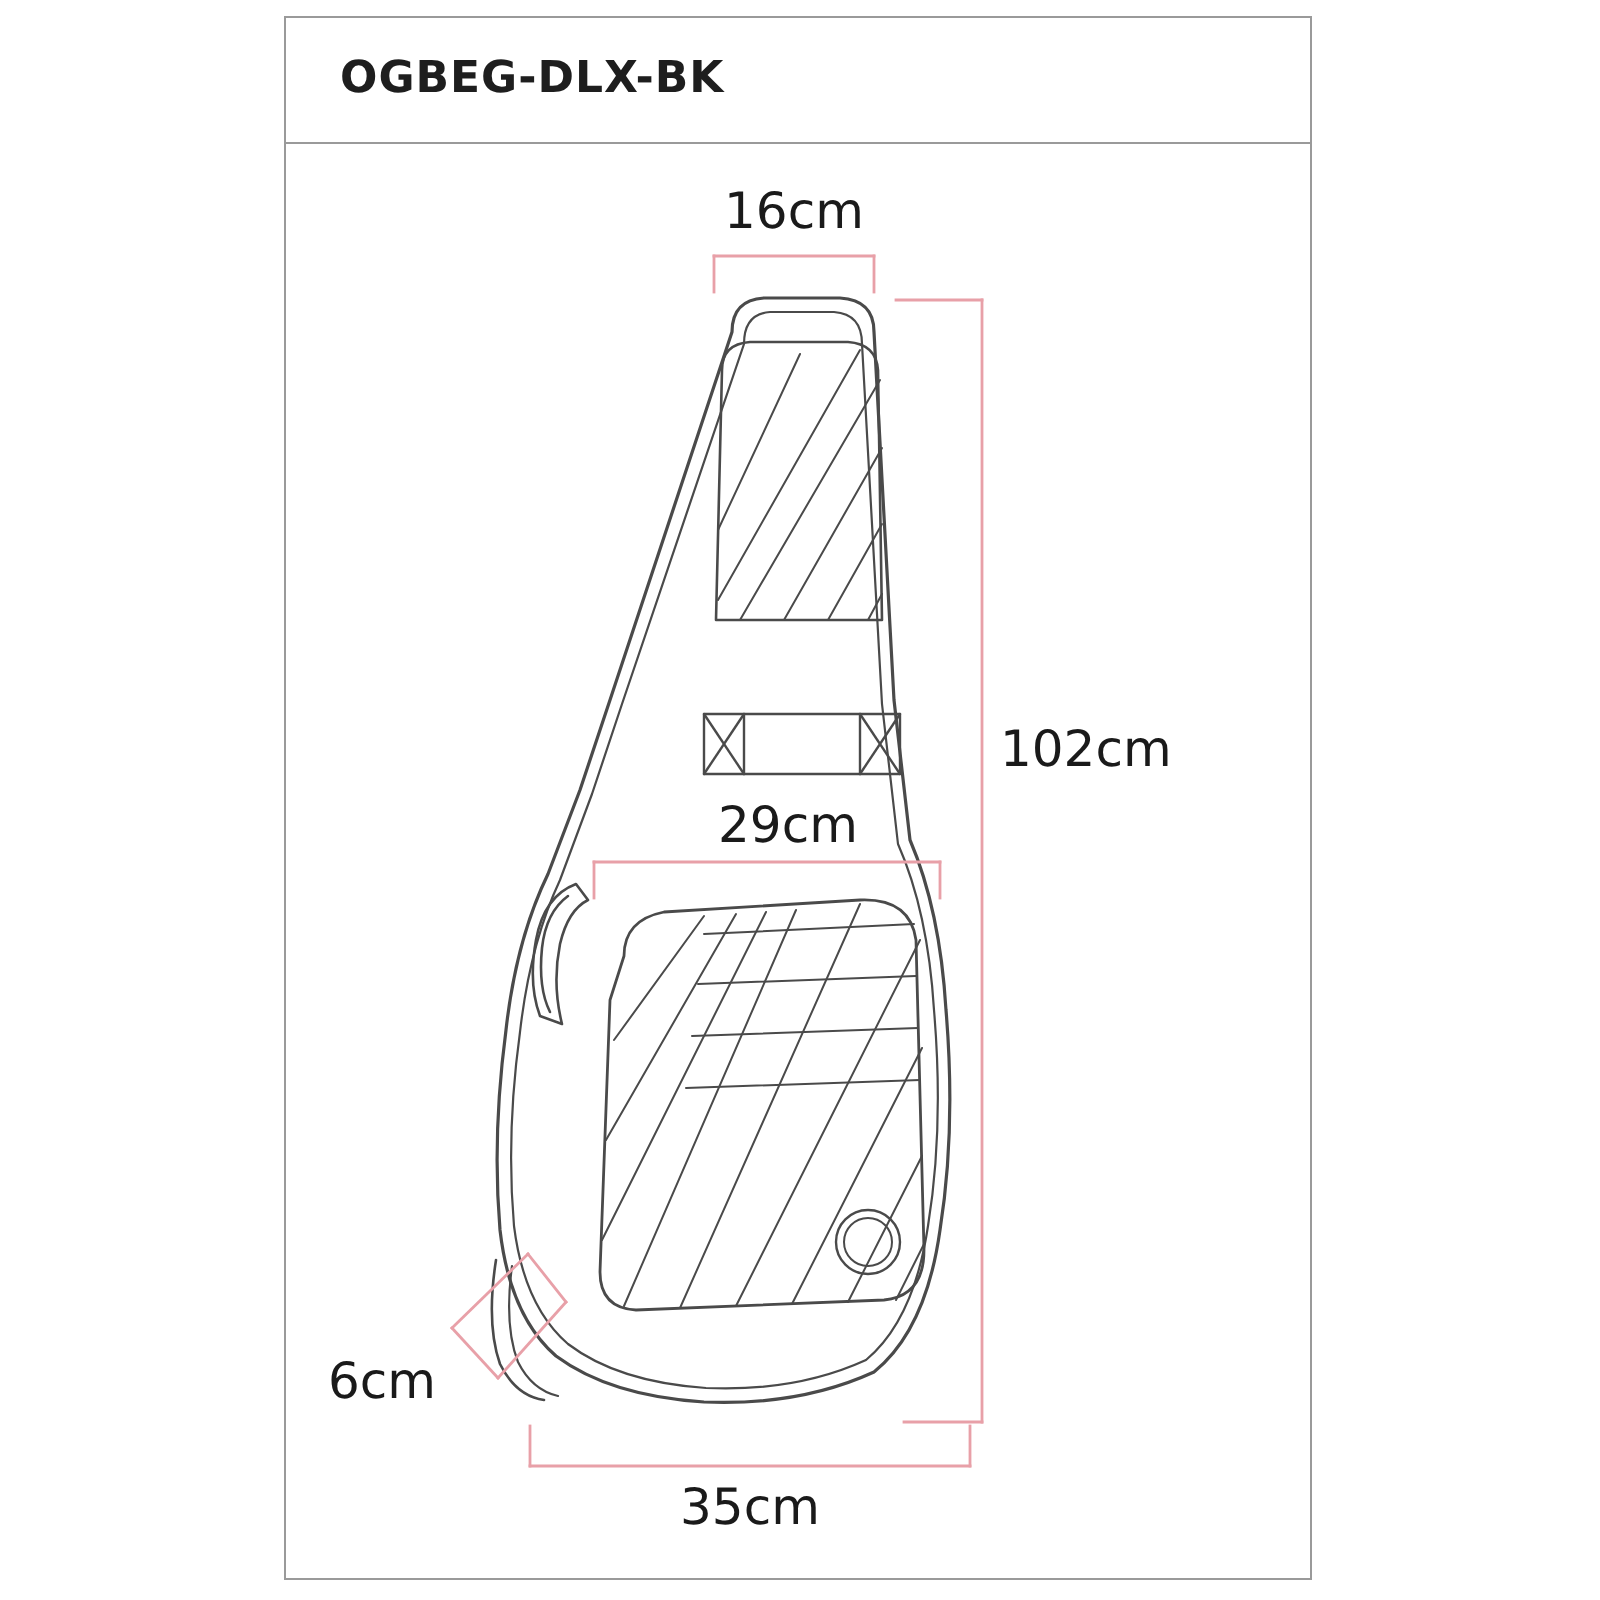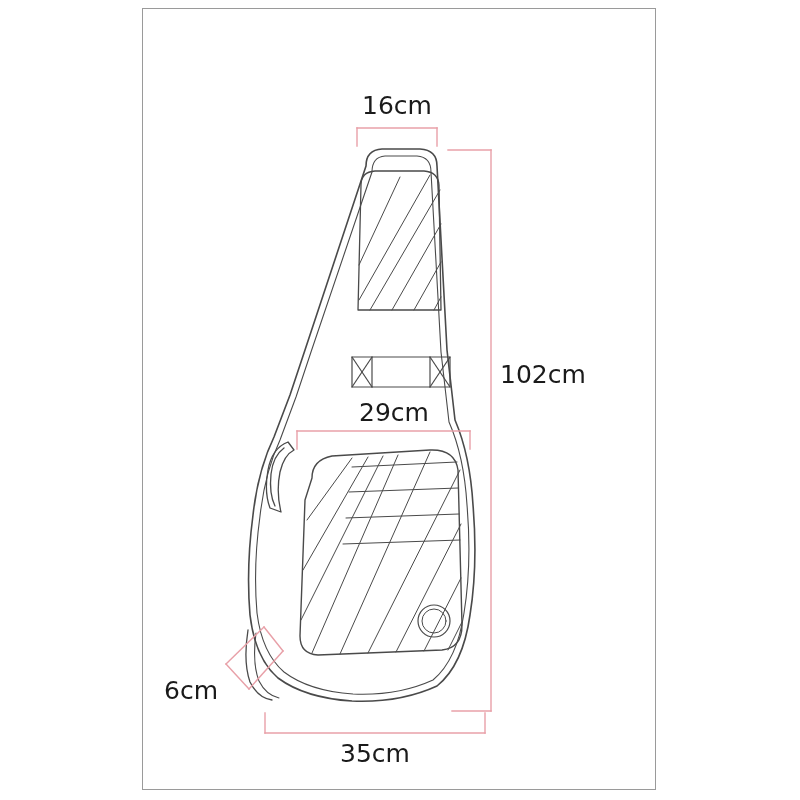--- a/index.html
+++ b/index.html
@@ -63,20 +63,23 @@
     fill: #1a1a1a;
   }
 </style>
 </head>
 <body>
 
 <div id="page">
 
   <div class="frame"></div>
 
+  <div class="header-bar">
+    <div class="header-title">OGBEG-DLX-BK</div>
+  </div>
 
   <svg class="tech" viewBox="0 0 800 800">
 
     <g fill="none" stroke="#4a4a4a" stroke-width="1.6" stroke-linejoin="round" stroke-linecap="round">
 
       <path d="M 366,166
                Q 366,150 382,149
                L 420,149
                Q 437,150 437,166
                L 447,350

